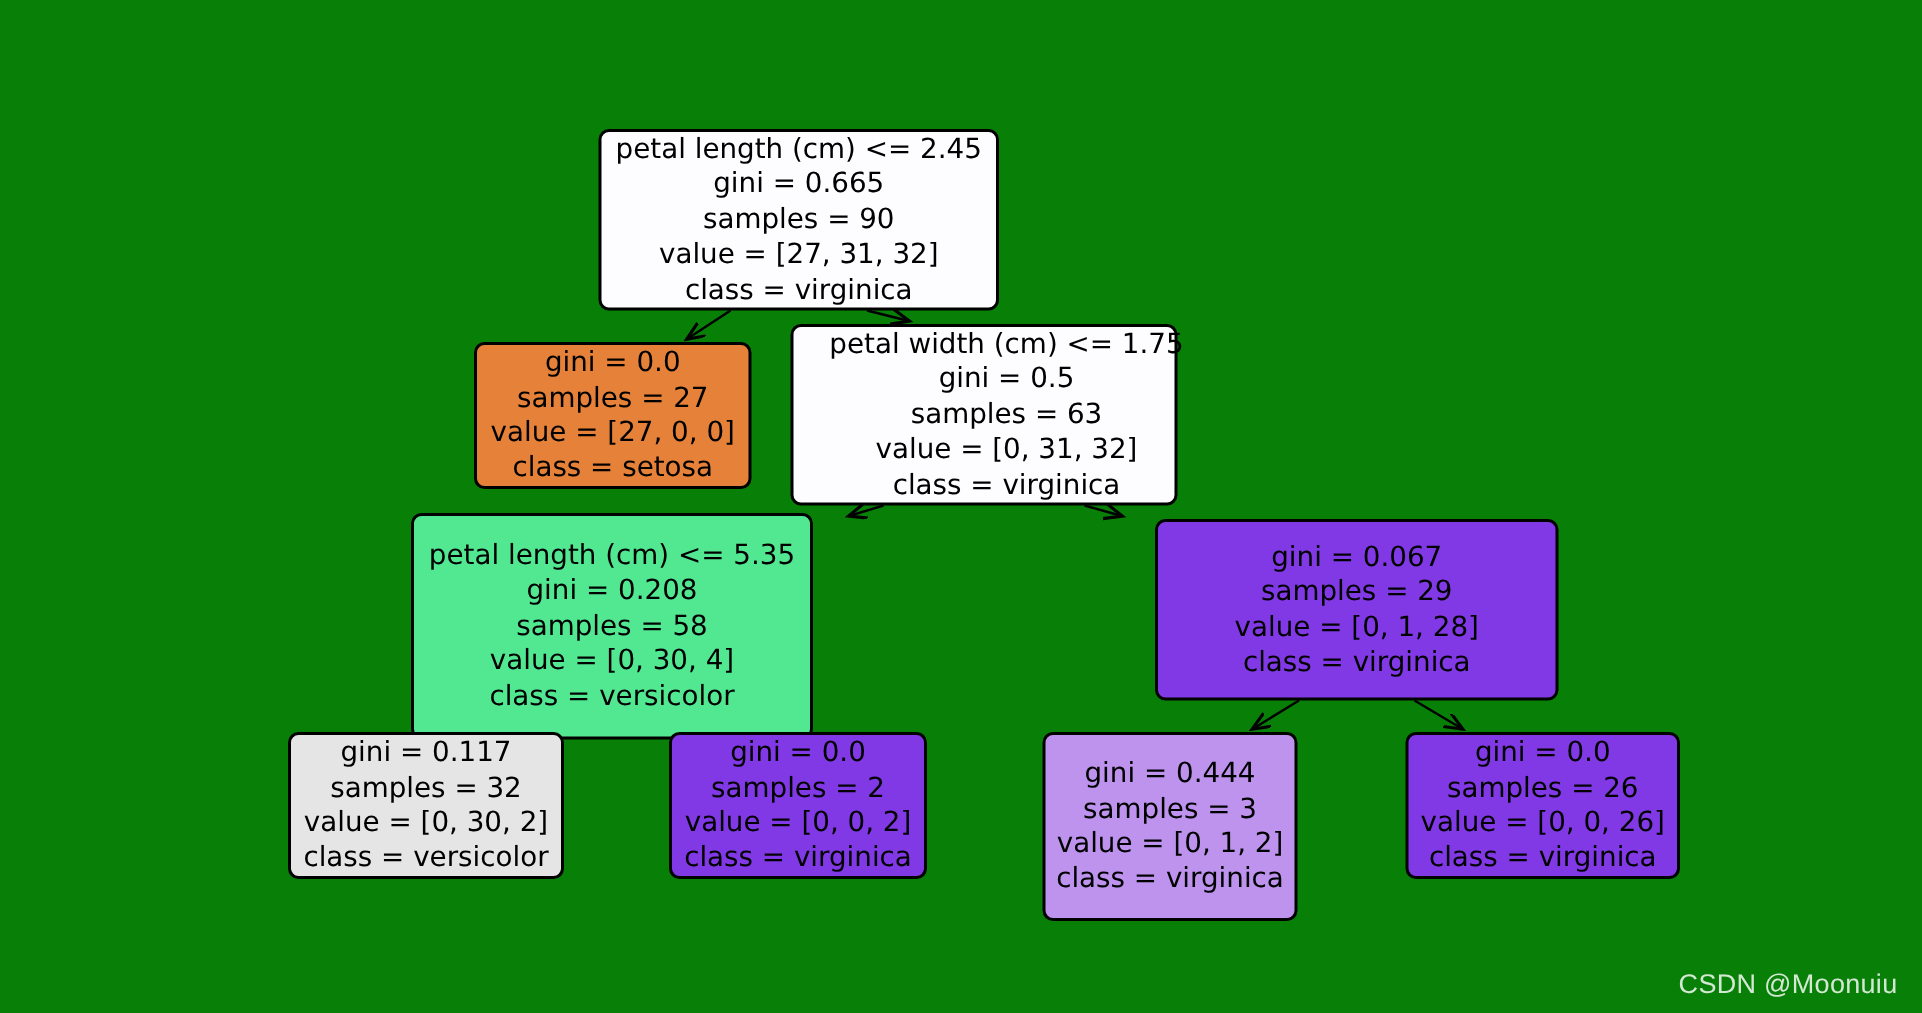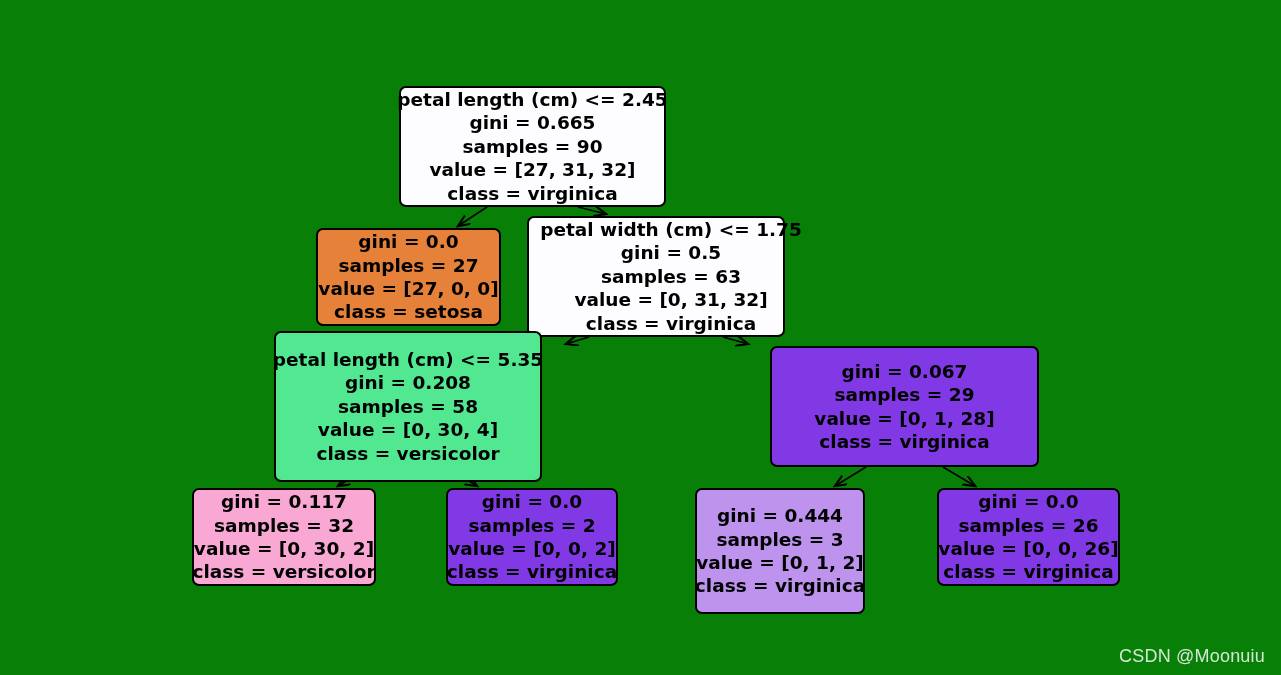--- a/index.html
+++ b/index.html
@@ -40,21 +40,20 @@
     justify-content: center;
     color: #000000;
     font-size: 18.5px;
     line-height: 23.4px;
     white-space: nowrap;
     padding: 2px 6px;
   }
   .node-line {
     display: block;
     text-align: left;
-    font-weight: bold;
   }
   .watermark {
     position: absolute;
     right: 16px;
     bottom: 8px;
     color: #ffffff;
     opacity: 0.82;
     font-size: 18px;
     font-family: "Liberation Sans", sans-serif;
     letter-spacing: 0.2px;
@@ -97,34 +96,34 @@
         <span class="node-line">value = [27, 0, 0]</span>
         <span class="node-line">class = setosa</span>
       </div>
       <div class="node" style="left: 527px; top: 216px; width: 258px; height: 121px; background: rgb(253, 252, 254); padding-left: 36px;">
         <span class="node-line">petal width (cm) &lt;= 1.75</span>
         <span class="node-line">gini = 0.5</span>
         <span class="node-line">samples = 63</span>
         <span class="node-line">value = [0, 31, 32]</span>
         <span class="node-line">class = virginica</span>
       </div>
-      <div class="node" style="left: 274px; top: 331px; width: 268px; height: 151px; background: rgb(82, 232, 145);">
+      <div class="node" style="left: 274px; top: 342px; width: 268px; height: 151px; background: rgb(82, 232, 145);">
         <span class="node-line">petal length (cm) &lt;= 5.35</span>
         <span class="node-line">gini = 0.208</span>
         <span class="node-line">samples = 58</span>
         <span class="node-line">value = [0, 30, 4]</span>
         <span class="node-line">class = versicolor</span>
       </div>
       <div class="node" style="left: 770px; top: 346px; width: 269px; height: 121px; background: rgb(129, 57, 229);">
         <span class="node-line">gini = 0.067</span>
         <span class="node-line">samples = 29</span>
         <span class="node-line">value = [0, 1, 28]</span>
         <span class="node-line">class = virginica</span>
       </div>
-      <div class="node" style="left: 192px; top: 488px; width: 184px; height: 98px; background: #f9a8d4;">
+      <div class="node" style="left: 192px; top: 488px; width: 184px; height: 98px; background: #e5e5e5;">
         <span class="node-line">gini = 0.117</span>
         <span class="node-line">samples = 32</span>
         <span class="node-line">value = [0, 30, 2]</span>
         <span class="node-line">class = versicolor</span>
       </div>
       <div class="node" style="left: 446px; top: 488px; width: 172px; height: 98px; background: rgb(129, 57, 229);">
         <span class="node-line">gini = 0.0</span>
         <span class="node-line">samples = 2</span>
         <span class="node-line">value = [0, 0, 2]</span>
         <span class="node-line">class = virginica</span>

